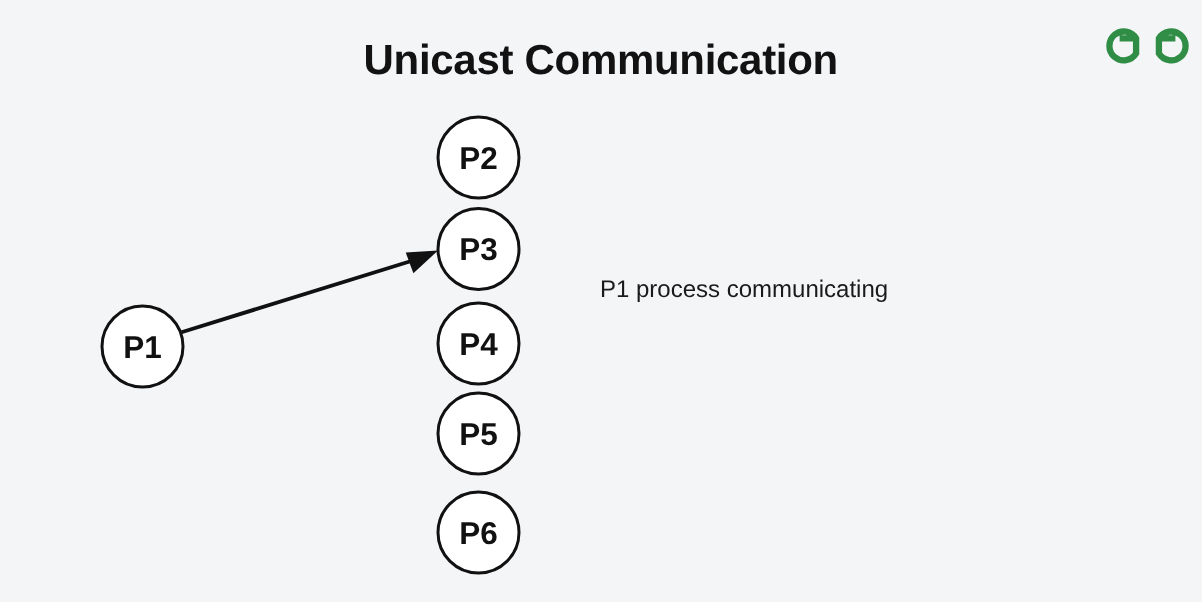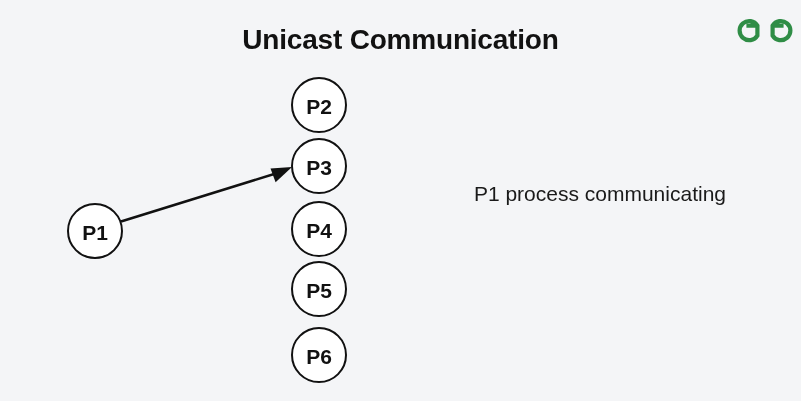--- a/index.html
+++ b/index.html
@@ -74,22 +74,22 @@
     fill: #111111;
     stroke: none;
   }
 
   
   #caption {
     position: absolute;
     left: 400px;
     top: 180px;
     width: 326px;
-    text-align: right;
-    font-size: 21px;
+    text-align: left;
+    font-size: 16px;
     font-weight: 400;
     color: #1a1a1a;
     line-height: 28px;
   }
   #caption .caption-line {
     display: block;
     white-space: nowrap;
   }
 </style>
 </head>

